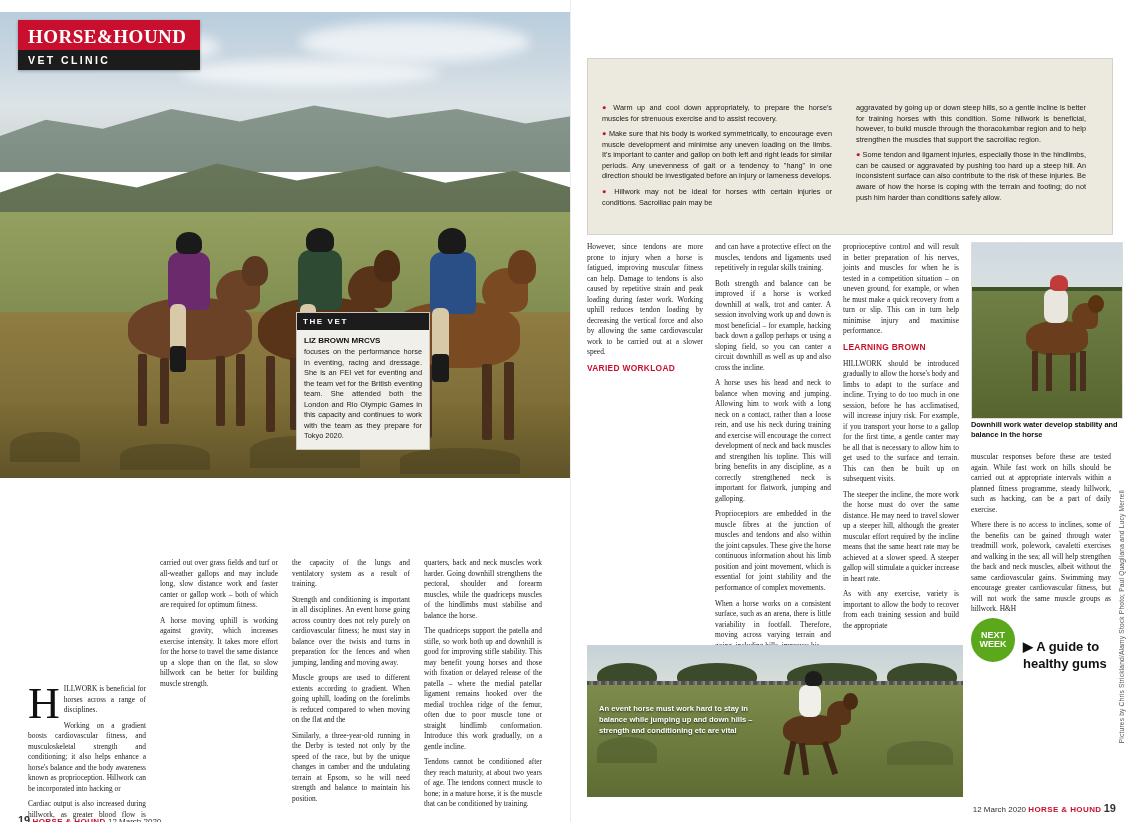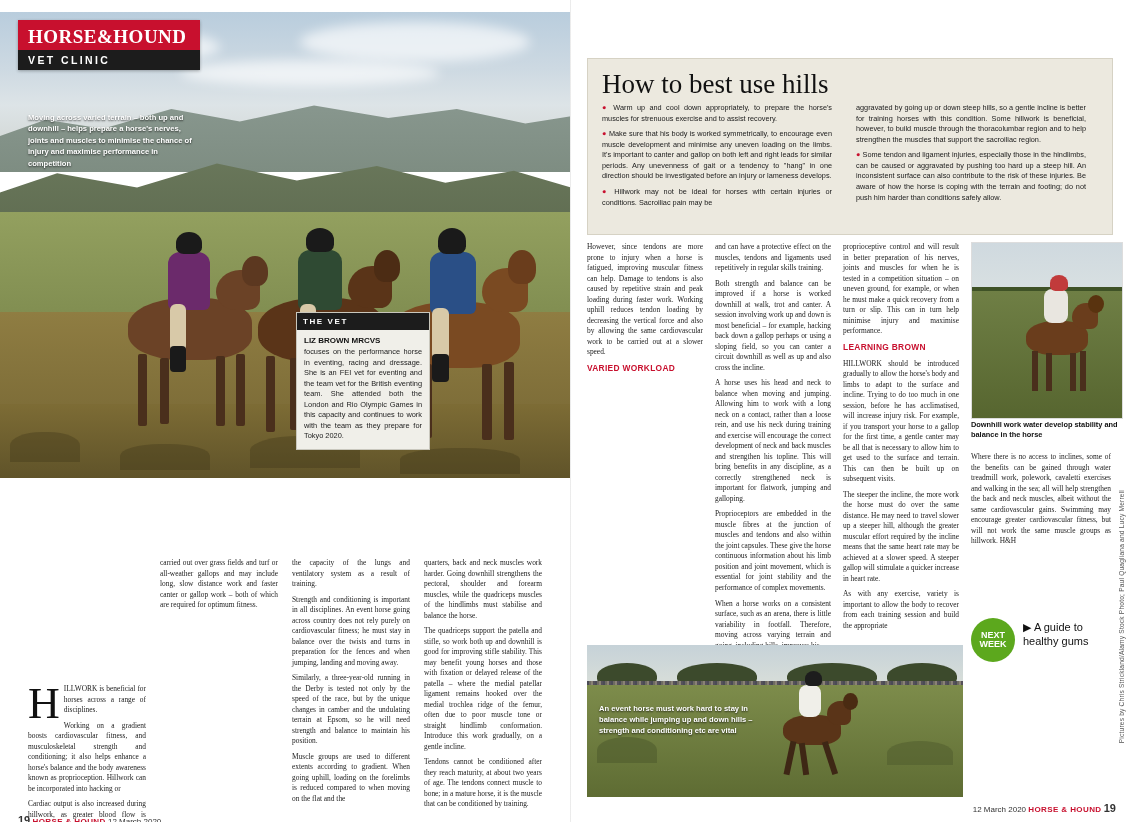--- a/index.html
+++ b/index.html
@@ -91,22 +91,22 @@
   .photo-b .tree{position:absolute;top:18px;height:26px;background:#3c4a2c;border-radius:50% 50% 40% 40%;}
   .photo-b .gr{position:absolute;left:0;top:40px;width:376px;height:112px;background:linear-gradient(#7d8c4b,#5e6c33);}
   .photo-b .crowd{position:absolute;left:0;top:36px;width:376px;height:12px;background:repeating-linear-gradient(90deg,#4b4b55 0 2px,#6d6a62 2px 4px,#8a8276 4px 6px,#55515a 6px 8px);}
   .capt-b{position:absolute;left:28px;top:704px;width:160px;color:#fff;font-family:"Liberation Sans",sans-serif;
             font-size:7.6px;line-height:1.42;font-weight:bold;text-shadow:0 1px 2px rgba(0,0,0,.75);}
 
   .nextweek{position:absolute;left:400px;top:618px;width:150px;}
   .nwbadge{width:44px;height:44px;border-radius:50%;background:#5ca81d;color:#fff;
            font-family:"Liberation Sans",sans-serif;font-weight:bold;font-size:9px;
            display:flex;flex-direction:column;align-items:center;justify-content:center;line-height:1.05;}
-  .nwtxt{position:absolute;left:52px;top:2px;width:96px;font-family:"Liberation Sans",sans-serif;
-         font-weight:normal;font-size:11px;line-height:1.3;color:#111;}
+  .nwtxt{position:absolute;left:52px;top:21px;width:96px;font-family:"Liberation Sans",sans-serif;
+         font-weight:bold;font-size:13px;line-height:1.3;color:#111;}
   .credit{position:absolute;right:4px;top:490px;width:12px;font-family:"Liberation Sans",sans-serif;
           font-size:6.6px;color:#555;writing-mode:vertical-rl;transform:rotate(180deg);letter-spacing:.2px;}
   .folio-r{position:absolute;right:18px;bottom:8px;font-family:"Liberation Sans",sans-serif;font-size:8px;color:#333;text-align:center;}
   .folio-r .num{font-size:11px;font-weight:bold;}
   .folio-r .mh{color:#c8102e;font-weight:bold;letter-spacing:.4px;}
   .gutter{position:absolute;left:570px;top:0;width:2px;height:822px;background:linear-gradient(90deg,#e7e7e7,#fafafa);}
 </style>
 </head>
 <body>
 
@@ -171,66 +171,65 @@
         <div style="position:absolute;left:54px;top:98px;width:17px;height:52px;background:#d8c9a8;border-radius:6px;"></div>
         <div style="position:absolute;left:54px;top:144px;width:17px;height:28px;background:#1a1a1a;border-radius:4px;"></div>
       </div>
     </div>
 
     <div class="masthead">
       <div class="m1">HORSE&amp;HOUND</div>
       <div class="m2">VET CLINIC</div>
     </div>
 
-    <div class="capt-top">Moving across varied terrain – both up and downhill – helps prepare a horse's nerves, joints and muscles to minimise the chance of injury and maximise performance in competition</div>
 
     <div class="vetbox">
       <div class="hdr">THE VET</div>
       <div class="nm">LIZ BROWN MRCVS</div>
       <div class="bd">focuses on the performance horse in eventing, racing and dressage. She is an FEI vet for eventing and the team vet for the British eventing team. She attended both the London and Rio Olympic Games in this capacity and continues to work with the team as they prepare for Tokyo 2020.</div>
     </div>
 
 
 
     <div class="col" style="left:28px;top:672px;width:118px;">
       <p><span class="dropcap">H</span><span>ILLWORK is beneficial for horses across a range of disciplines.</span></p>
       <p>Working on a gradient boosts cardiovascular fitness, and musculoskeletal strength and conditioning; it also helps enhance a horse's balance and the body awareness known as proprioception. Hillwork can be incorporated into hacking or</p>
       <p>Cardiac output is also increased during hillwork, as greater blood flow is necessary to supply oxygen to these harder-working muscles. Cardiovascular fitness is improved by increasing the efficiency of the heart and the circulation and by an improved aerobic capacity, due to adaptations in the muscle and cardiovascular systems. However, there is virtually no increase in</p>
     </div>
 
     <div class="col" style="left:160px;top:546px;width:118px;">
       <p>carried out over grass fields and turf or all-weather gallops and may include long, slow distance work and faster canter or gallop work – both of which are required for optimum fitness.</p>
+      <p>A horse moving uphill is working against gravity, which increases exercise intensity. It takes more effort for the horse to travel the same distance up a slope than on the flat, so slow hillwork can be better for building muscle strength.</p>
     </div>
 
     <div class="col" style="left:292px;top:546px;width:118px;">
       <p>the capacity of the lungs and ventilatory system as a result of training.</p>
       <p>Strength and conditioning is important in all disciplines. An event horse going across country does not rely purely on cardiovascular fitness; he must stay in balance over the twists and turns in preparation for the fences and when jumping, landing and moving away.</p>
+      <p>Muscle groups are used to different extents according to gradient. When going uphill, loading on the forelimbs is reduced compared to when moving on the flat and the</p>
       <p>Similarly, a three-year-old running in the Derby is tested not only by the speed of the race, but by the unique changes in camber and the undulating terrain at Epsom, so he will need strength and balance to maintain his position.</p>
-      <p>Muscle groups are used to different extents according to gradient. When going uphill, loading on the forelimbs is reduced compared to when moving on the flat and the</p>
     </div>
 
     <div class="col" style="left:424px;top:546px;width:118px;">
       <p>quarters, back and neck muscles work harder. Going downhill strengthens the pectoral, shoulder and forearm muscles, while the quadriceps muscles of the hindlimbs must stabilise and balance the horse.</p>
       <p>The quadriceps support the patella and stifle, so work both up and downhill is good for improving stifle stability. This may benefit young horses and those with fixation or delayed release of the patella – where the medial patellar ligament remains hooked over the medial trochlea ridge of the femur, often due to poor muscle tone or straight hindlimb conformation. Introduce this work gradually, on a gentle incline.</p>
       <p>Tendons cannot be conditioned after they reach maturity, at about two years of age. The tendons connect muscle to bone; in a mature horse, it is the muscle that can be conditioned by training.</p>
     </div>
 
     <div class="folio-l">
       <span class="num">19</span>
       <span class="mh">HORSE &amp; HOUND</span>
       <span>12 March 2020</span>
     </div>
   </div>
 
   <div class="gutter"></div>
 
   <div class="recto">
 
     <div class="hillsbox">
-      <h2>How to best use hills</h2>
       <div class="bullets">
         <p><span class="dot">●</span> <span>Warm up and cool down appropriately, to prepare the horse's muscles for strenuous exercise and to assist recovery.</span></p>
         <p><span class="dot">●</span> <span>Make sure that his body is worked symmetrically, to encourage even muscle development and minimise any uneven loading on the limbs. It's important to canter and gallop on both left and right leads for similar periods. Any unevenness of gait or a tendency to "hang" in one direction should be investigated before an injury or lameness develops.</span></p>
         <p><span class="dot">●</span> <span>Hillwork may not be ideal for horses with certain injuries or conditions. Sacroiliac pain may be</span></p>
       </div>
       <div class="bullets bullets2">
         <p><span>aggravated by going up or down steep hills, so a gentle incline is better for training horses with this condition. Some hillwork is beneficial, however, to build muscle through the thoracolumbar region and to help strengthen the muscles that support the sacroiliac region.</span></p>
         <p><span class="dot">●</span> <span>Some tendon and ligament injuries, especially those in the hindlimbs, can be caused or aggravated by pushing too hard up a steep hill. An inconsistent surface can also contribute to the risk of these injuries. Be aware of how the horse is coping with the terrain and footing; do not push him harder than conditions safely allow.</span></p>
       </div>
     </div>
@@ -250,20 +249,21 @@
 
     <div class="col" style="left:272px;top:242px;width:116px;">
       <p>proprioceptive control and will result in better preparation of his nerves, joints and muscles for when he is tested in a competition situation – on uneven ground, for example, or when he must make a quick recovery from a turn or slip. This can in turn help minimise injury and maximise performance.</p>
       <p class="subhead">LEARNING BROWN</p>
       <p>HILLWORK should be introduced gradually to allow the horse's body and limbs to adapt to the surface and incline. Trying to do too much in one session, before he has acclimatised, will increase injury risk. For example, if you transport your horse to a gallop for the first time, a gentle canter may be all that is necessary to allow him to get used to the surface and terrain. This can then be built up on subsequent visits.</p>
       <p>The steeper the incline, the more work the horse must do over the same distance. He may need to travel slower up a steeper hill, although the greater muscular effort required by the incline means that the same heart rate may be achieved at a slower speed. A steeper gallop will stimulate a quicker increase in heart rate.</p>
       <p>As with any exercise, variety is important to allow the body to recover from each training session and build the appropriate</p>
     </div>
 
     <div class="col" style="left:400px;top:452px;width:140px;">
+      <p>muscular responses before these are tested again. While fast work on hills should be carried out at appropriate intervals within a planned fitness programme, steady hillwork, such as hacking, can be a part of daily exercise.</p>
       <p>Where there is no access to inclines, some of the benefits can be gained through water treadmill work, polework, cavaletti exercises and walking in the sea; all will help strengthen the back and neck muscles, albeit without the same cardiovascular gains. Swimming may encourage greater cardiovascular fitness, but will not work the same muscle groups as hillwork. H&amp;H</p>
     </div>
 
     <div class="photo-r">
       <div class="sk"></div>
       <div class="hedge"></div>
       <div class="gr"></div>
       <div style="position:absolute;left:54px;top:78px;width:62px;height:34px;background:#6a3d1c;border-radius:46% 40% 38% 42%;"></div>
       <div style="position:absolute;left:100px;top:60px;width:26px;height:26px;background:#6a3d1c;border-radius:60% 40% 30% 50%;"></div>
       <div style="position:absolute;left:116px;top:52px;width:16px;height:18px;background:#59330f;border-radius:50%;"></div>

